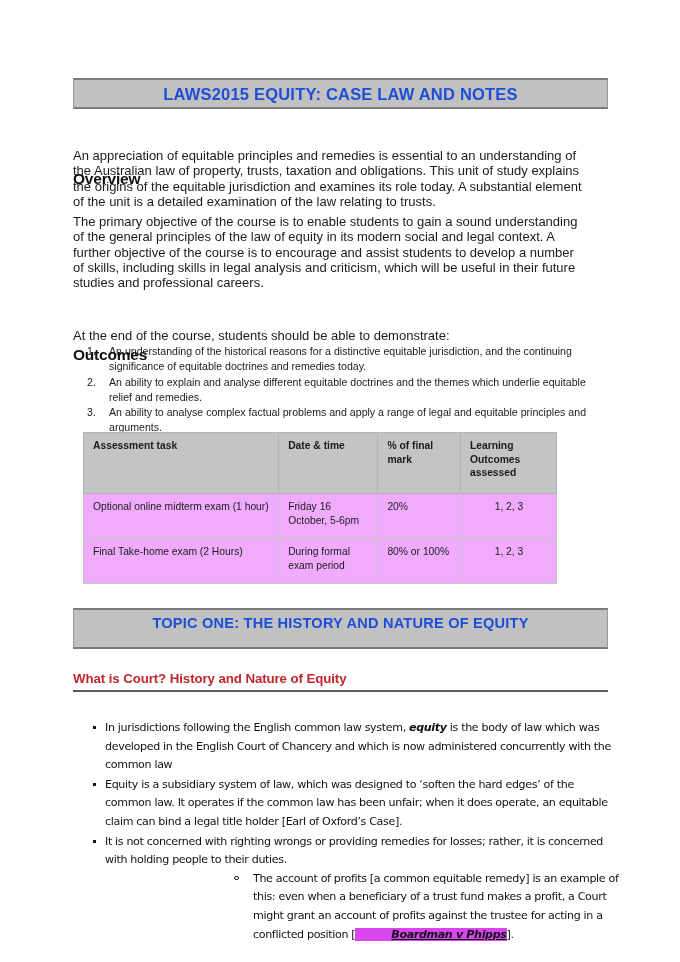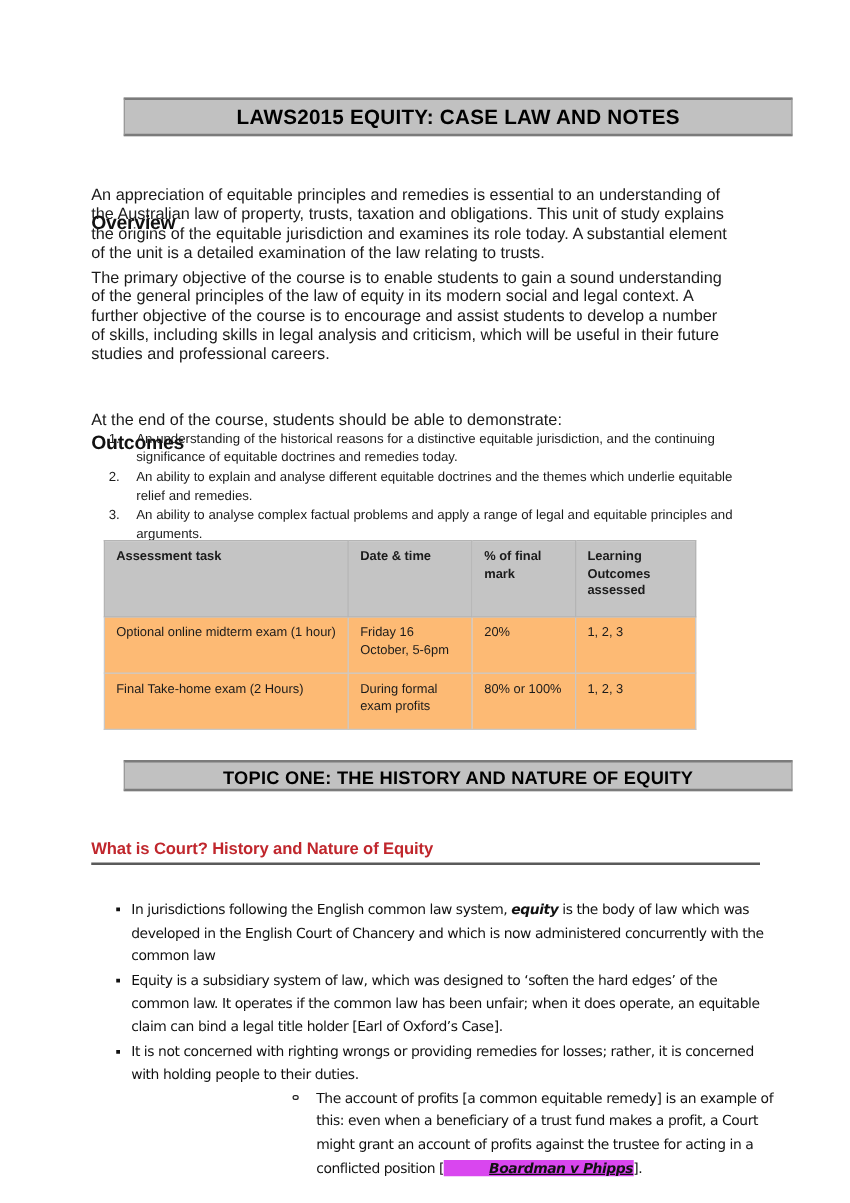--- a/index.html
+++ b/index.html
@@ -29,34 +29,33 @@
     position: absolute;
     left: 73px;
     width: 535px;
     box-sizing: border-box;
     background: #c1c1c1;
     border-top: 2px solid #7b7b7b;
     border-bottom: 2px solid #7b7b7b;
     border-left: 1px solid #9a9a9a;
     border-right: 1px solid #9a9a9a;
     text-align: center;
-    color: #000000;
+    color: #1d4ed8;
     font-weight: bold;
     letter-spacing: 0.2px;
-    margin-left: 26px;
   }
   #banner-main {
     top: 78px;
     height: 31px;
     line-height: 29px;
     font-size: 16.5px;
   }
   #banner-topic {
     top: 608px;
-    height: 25px;
+    height: 41px;
     line-height: 27px;
     font-size: 14.6px;
   }
 
   
   .sec-heading {
     position: absolute;
     left: 73px;
     font-weight: bold;
     font-size: 15.5px;
@@ -145,26 +144,26 @@
     line-height: 13.5px;
   }
   #assessment-table thead th {
     background: #c4c4c4;
     font-weight: bold;
     height: 48px;
     border-color: #b4b4b4;
   }
   #assessment-table tbody td {
     height: 32px;
-    background: #fdba74;
+    background: #f0abfc;
   }
   #assessment-table .col-task  { width: 215px; }
   #assessment-table .col-date  { width: 95px; }
   #assessment-table .col-pct   { width: 77px; text-align: left; }
-  #assessment-table .col-out   { width: 87px; }
+  #assessment-table .col-out   { width: 87px; text-align: center; }
   #assessment-table thead .col-pct,
   #assessment-table thead .col-out { text-align: left; }
 
   
   #notes-list {
     position: absolute;
     left: 76px;
     top: 703px;
     width: 530px;
     margin: 16px;
@@ -262,21 +261,21 @@
     </thead>
     <tbody>
       <tr>
         <td class="col-task">Optional online midterm exam (1 hour)</td>
         <td class="col-date">Friday 16 October, 5-6pm</td>
         <td class="col-pct">20%</td>
         <td class="col-out">1, 2, 3</td>
       </tr>
       <tr>
         <td class="col-task">Final Take-home exam (2 Hours)</td>
-        <td class="col-date">During formal exam profits</td>
+        <td class="col-date">During formal exam period</td>
         <td class="col-pct">80% or 100%</td>
         <td class="col-out">1, 2, 3</td>
       </tr>
     </tbody>
   </table>
 
   <div class="banner" id="banner-topic">TOPIC ONE: THE HISTORY AND NATURE OF EQUITY</div>
 
   <div class="red-heading" id="heading-what-is-equity">What is Court? History and Nature of Equity</div>
   <div class="red-rule"></div>

